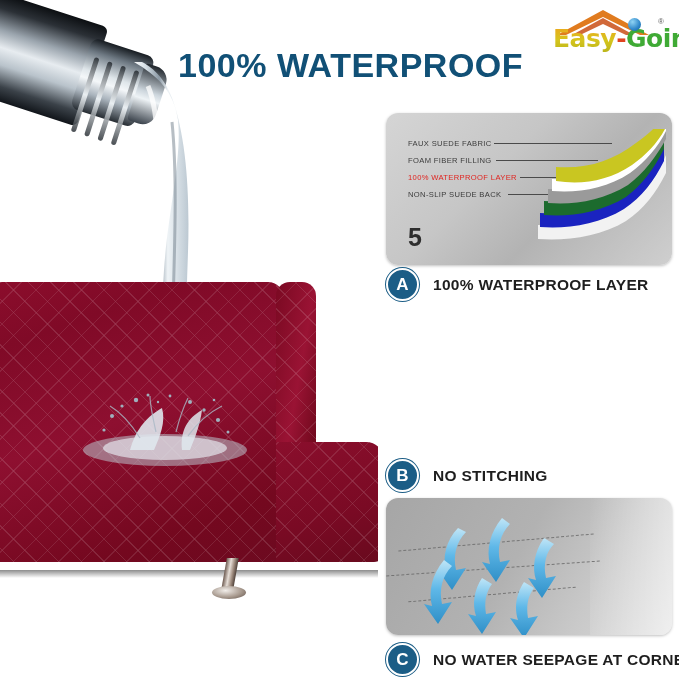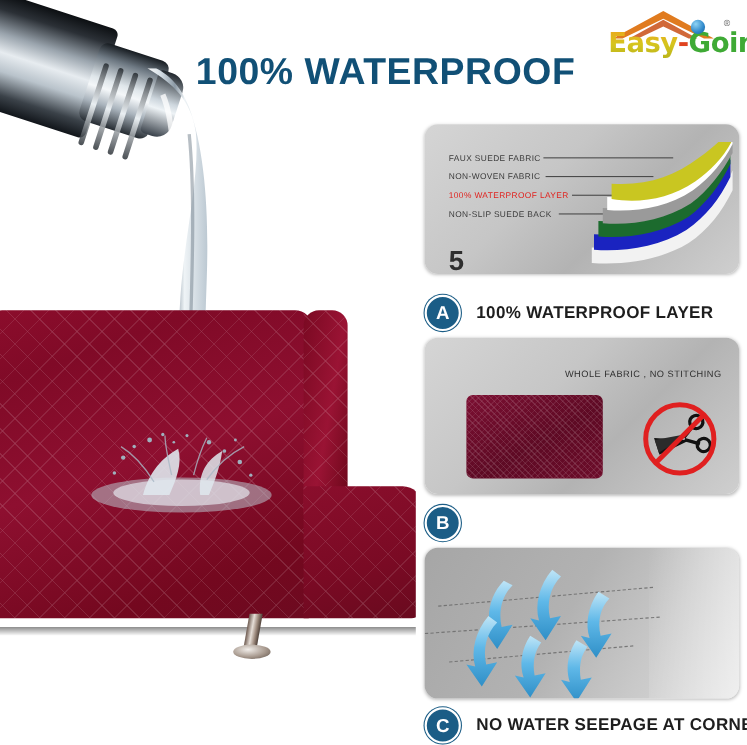--- a/index.html
+++ b/index.html
@@ -73,21 +73,21 @@
 
   
   .right{position:absolute;left:378px;top:0;width:301px;height:677px;}
 
   .panel{
     position:absolute;left:8px;width:286px;border-radius:12px;
     background:linear-gradient(135deg,#d5d5d5 0%,#c6c6c6 38%,#b3b3b3 62%,#cfcfcf 100%);
     box-shadow:0 1px 3px rgba(0,0,0,.25);
     overflow:hidden;
   }
-  #panel-a{top:113px;height:136px;}
+  #panel-a{top:113px;height:152px;}
   #panel-b{top:307px;height:142px;}
   #panel-c{top:498px;height:137px;
     background:linear-gradient(120deg,#a6a6a6 0%,#b2b2b2 45%,#c9c9c9 72%,#dcdcdc 100%);}
 
   
   .layer-list{position:absolute;left:22px;top:22px;width:176px;}
   .layer-row{position:relative;height:17px;display:flex;align-items:center;}
   .layer-label{font-size:7.6px;letter-spacing:.35px;color:#3b3b3b;white-space:nowrap;}
   .layer-row.waterproof .layer-label{color:#e0231f;}
   .layer-line{position:absolute;right:-6px;height:1px;background:#4a4a4a;top:8px;}
@@ -226,22 +226,22 @@
 
   <div class="right">
 
     <div class="panel" id="panel-a">
       <div class="layer-list">
         <div class="layer-row">
           <span class="layer-label">FAUX SUEDE FABRIC</span>
           <span class="layer-line" style="left:86px;width:118px"></span>
         </div>
         <div class="layer-row">
-          <span class="layer-label">NON-WOVEN FABRIC</span>
-          <span class="layer-line" style="left:88px;width:98px"></span>
+          <span class="layer-label">FOAM FIBER FILLING</span>
+          <span class="layer-line" style="left:88px;width:102px"></span>
         </div>
         <div class="layer-row waterproof">
           <span class="layer-label">100% WATERPROOF LAYER</span>
           <span class="layer-line" style="left:112px;width:72px"></span>
         </div>
         <div class="layer-row">
           <span class="layer-label">NON-SLIP SUEDE BACK</span>
           <span class="layer-line" style="left:100px;width:84px"></span>
         </div>
       </div>
@@ -260,43 +260,24 @@
       <div class="five-layer">
         <span class="five-num">5</span>
       </div>
     </div>
 
     <div class="badge-row" id="row-a">
       <div class="badge">A</div>
       <div class="badge-text">100% WATERPROOF LAYER</div>
     </div>
 
-    <div class="panel" id="panel-b">
-      <div class="whole-fabric-cap">WHOLE FABRIC ,  NO STITCHING</div>
-      <div class="swatch">
-          <div class="swatch-tex"></div>
-        </div>
-      <div class="noscissors">
-        <svg width="72" height="72" viewBox="0 0 72 72">
-          <g transform="translate(36,36) rotate(-18) translate(-36,-36)">
-            <path d="M14,28 L44,40 L14,44 Z" fill="#111"></path>
-            <path d="M14,30 L46,34 L14,42 Z" fill="#2b2b2b"></path>
-            <line x1="40" y1="36" x2="52" y2="28" stroke="#111" stroke-width="3"></line>
-            <line x1="40" y1="38" x2="52" y2="46" stroke="#111" stroke-width="3"></line>
-            <circle cx="55" cy="26" r="6" fill="none" stroke="#111" stroke-width="3"></circle>
-            <circle cx="55" cy="48" r="6" fill="none" stroke="#111" stroke-width="3"></circle>
-          </g>
-          <circle cx="36" cy="36" r="31" fill="none" stroke="#e02020" stroke-width="4.5"></circle>
-          <line x1="15" y1="57" x2="57" y2="15" stroke="#e02020" stroke-width="4.5"></line>
-        </svg>
-      </div>
-    </div>
 
     <div class="badge-row" id="row-b">
       <div class="badge">B</div>
+      <div class="badge-text">NO STITCHING</div>
     </div>
 
     <div class="panel" id="panel-c">
       <div class="corner-shade"></div>
       <div class="dash" style="left:12px;top:44px;width:196px;transform:rotate(-5deg);"></div>
       <div class="dash" style="left:0px;top:70px;width:214px;transform:rotate(-4deg);"></div>
       <div class="dash" style="left:22px;top:96px;width:168px;transform:rotate(-5deg);"></div>
       <div class="arrows">
         <svg width="286" height="137" viewBox="0 0 286 137">
           <defs>

